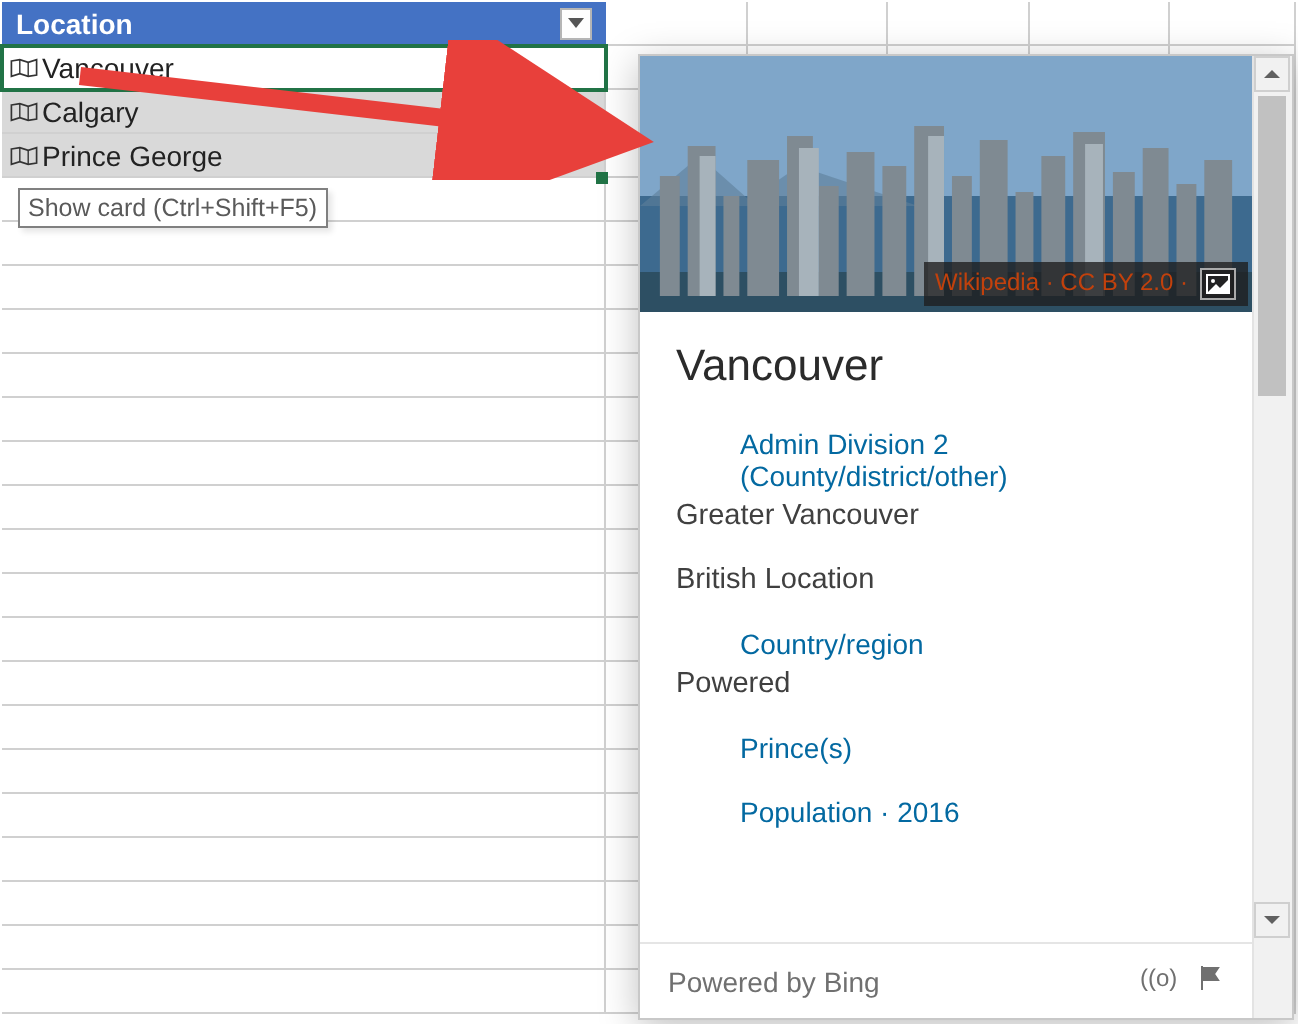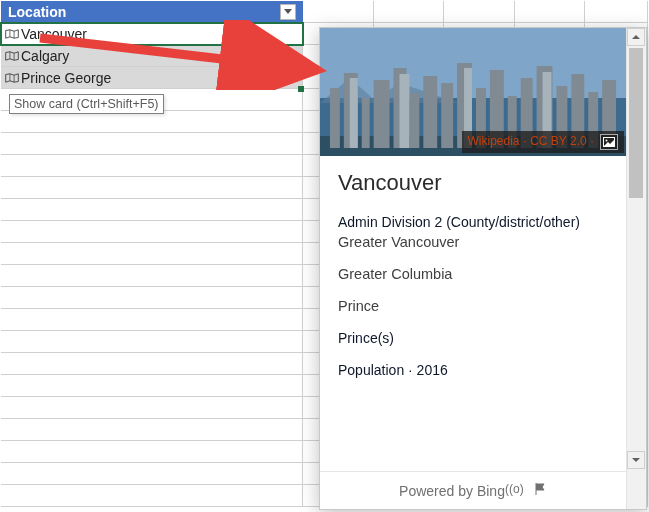--- a/index.html
+++ b/index.html
@@ -33,23 +33,23 @@
   .thumb { position:absolute; left:2px; width:14px; background:#c1c1c1; }
 
   .card-img { width:100%; height:128px; position:relative; overflow:hidden; }
   .skyline { width:100%; height:100%; display:block; }
   .img-cred { position:absolute; right:2px; bottom:3px; background:rgba(30,30,30,0.78); color:#c2410c; font-size:12px; padding:3px 6px; display:flex; align-items:flex-start; gap:6px; }
   .img-toggle { width:18px; height:16px; background:rgba(30,30,30,0.78); border:1px solid #aaa; display:flex; align-items:center; justify-content:center; }
 
   .card-content { padding: 14px 18px 0 18px; }
   .card-title { font-size: 22px; color: #2b2b2b; margin-bottom: 18px; font-weight: 400; }
   .field { margin-bottom: 16px; }
-  .field-label { color: #0f172a; font-size: 14px; margin-bottom: 4px; }
+  .field-label { color: #0369a1; font-size: 14px; margin-bottom: 4px; margin-left: 32px; }
   .field-value { color: #404040; font-size: 14.5px; }
-  .card-footer { position:absolute; bottom:0; left:0; right:0; height:38px; border-top:1px solid #e5e5e5; display:flex; align-items:center; padding:16px 14px; background:#fff; color:#707070; font-size:14px; justify-content:center;}
+  .card-footer { position:absolute; bottom:0; left:0; right:0; height:38px; border-top:1px solid #e5e5e5; display:flex; align-items:center; padding:16px 14px; background:#fff; color:#707070; font-size:14px; justify-content:space-between;}
   .footer-icons { display:flex; align-items:center; gap:10px; color:#707070; }
   .overflow-hide { position:absolute; left:0; right:0; bottom:38px; height:22px; background:linear-gradient(rgba(255,255,255,0),#fff); pointer-events:none;}
 </style>
 </head>
 <body>
 
 <div class="sheet">
   <div class="header-row">
     <div class="header-cell main">
       <span>Location</span>
@@ -327,24 +327,25 @@
       </div>
     </div>
 
     <div class="card-content">
       <div class="card-title">Vancouver</div>
       <div class="field">
         <div class="field-label">Admin Division 2 (County/district/other)</div>
         <div class="field-value">Greater Vancouver</div>
       </div>
       <div class="field">
-        <div class="field-value">Greater Columbia</div>
-      </div>
-      <div class="field">
-        <div class="field-value">Prince</div>
+        <div class="field-value">British Location</div>
+      </div>
+      <div class="field">
+        <div class="field-label">Country/region</div>
+        <div class="field-value">Powered</div>
       </div>
       <div class="field">
         <div class="field-label">Prince(s)</div>
       </div>
       <div class="field">
         <div class="field-label">Population · 2016</div>
       </div>
     </div>
     <div class="overflow-hide"></div>
 

